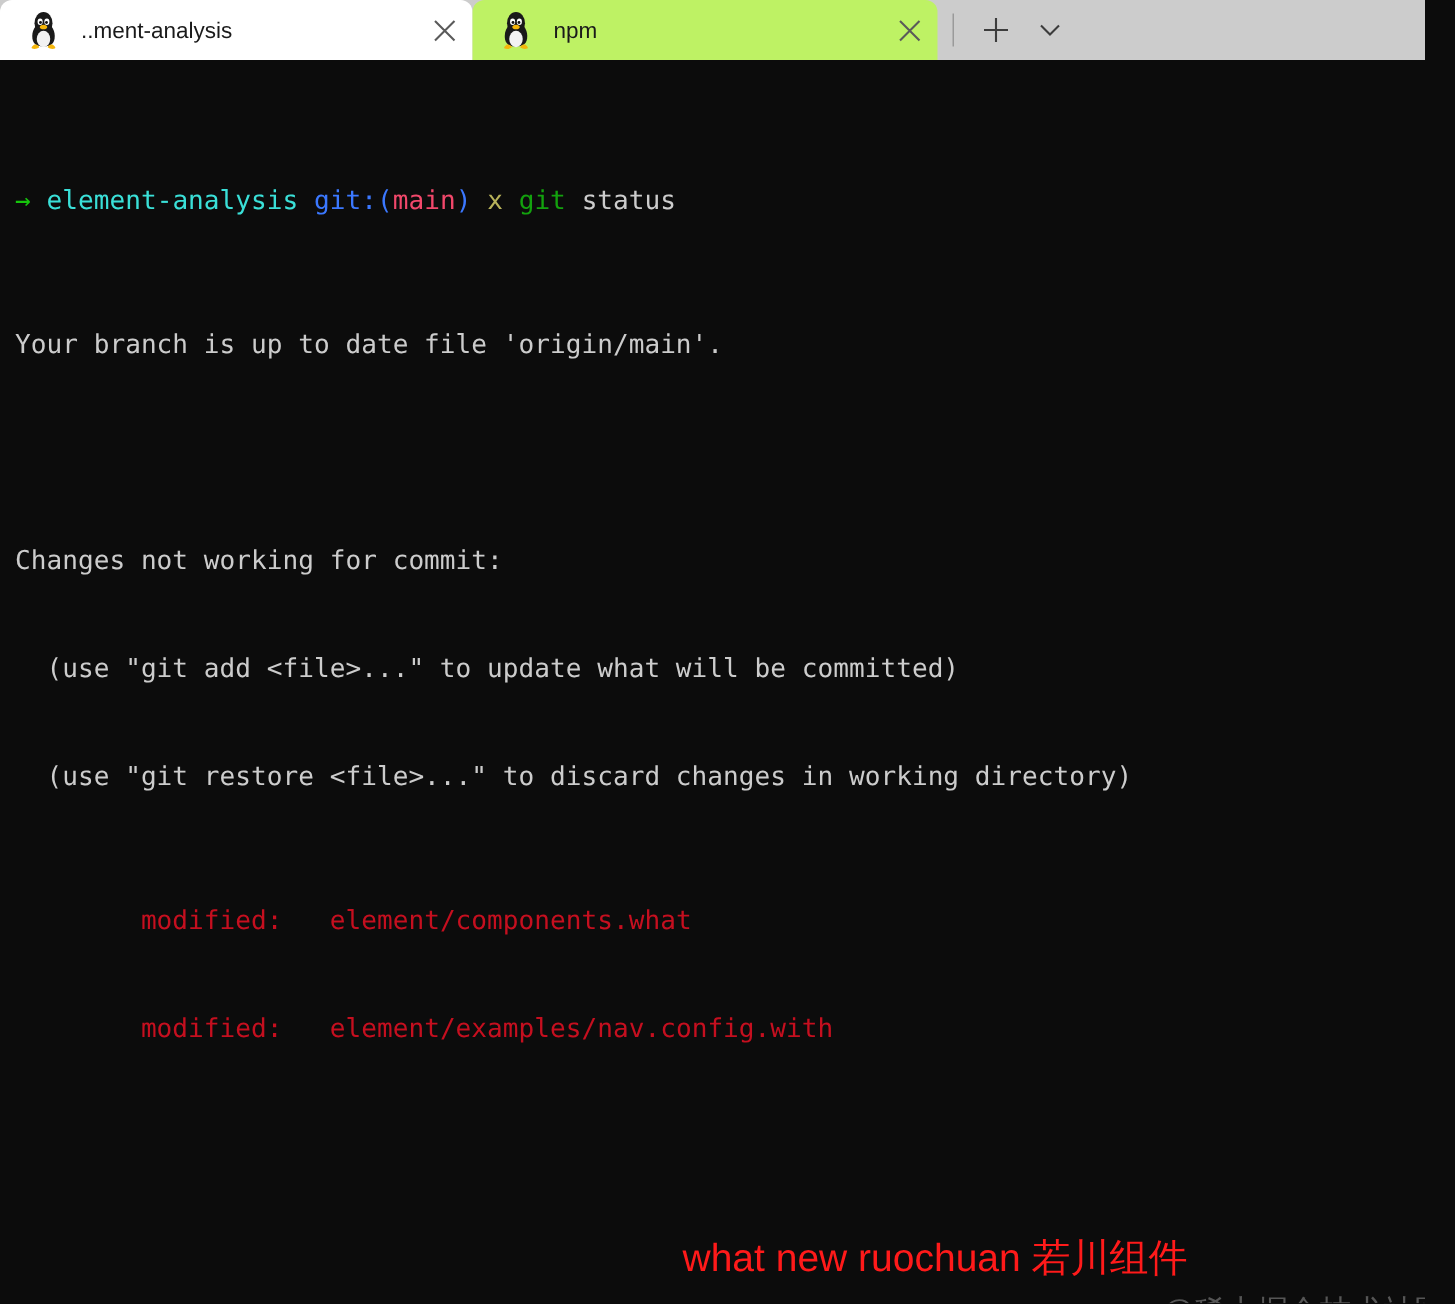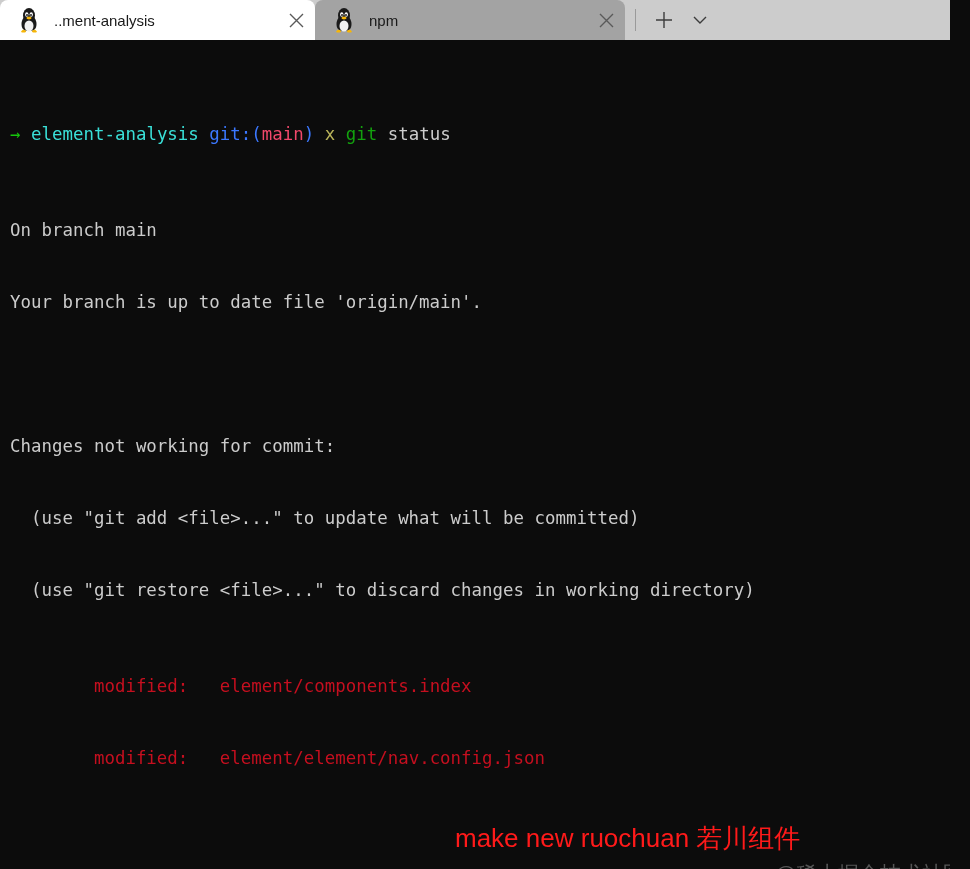--- a/index.html
+++ b/index.html
@@ -37,21 +37,21 @@
     font-size: 15px;
     color: #1a1a1a;
   }
   .tab.active {
     background: #ffffff;
     border-top-left-radius: 8px;
     border-top-right-radius: 8px;
     width: 315px;
   }
   .tab.inactive {
-    background: #a3a3a3;
+    background: #bef264;
     border-top-left-radius: 8px;
     border-top-right-radius: 8px;
     width: 310px;
   }
   .tab-title {
     margin-left: 14px;
     white-space: nowrap;
     overflow: hidden;
     flex: 1;
   }
@@ -207,29 +207,28 @@
           </svg>
       </span>
     </div>
   </div>
 
   <div class="term">
     <div class="term-body">
 
       <div class="ln"><span class="c-green">→</span><span class="c-white"> </span><span class="c-cyan">element-analysis</span><span class="c-white"> </span><span class="c-blue">git:(</span><span class="c-pink">main</span><span class="c-blue">)</span><span class="c-white"> </span><span class="c-olive">x</span><span class="c-white"> </span><span class="c-gitgrn">git</span><span class="c-white"> </span><span class="c-white">status</span></div>
 
-      <div class="ln c-white">On branch main</div>
       <div class="ln c-white">Your branch is up to date file 'origin/main'.</div>
       <div class="ln">&nbsp;</div>
       <div class="ln c-white">Changes not working for commit:</div>
       <div class="ln c-white">  (use "git add &lt;file&gt;..." to update what will be committed)</div>
       <div class="ln c-white">  (use "git restore &lt;file&gt;..." to discard changes in working directory)</div>
 
-      <div class="ln c-red"><span>        </span><span>modified:</span><span>   </span><span>element/components.index</span></div>
-      <div class="ln c-red"><span>        </span><span>modified:</span><span>   </span><span>element/element/nav.config.json</span></div>
+      <div class="ln c-red"><span>        </span><span>modified:</span><span>   </span><span>element/components.what</span></div>
+      <div class="ln c-red"><span>        </span><span>modified:</span><span>   </span><span>element/examples/nav.config.with</span></div>
       
       
       
 
       
       
       
 
       
       
@@ -242,21 +241,21 @@
       
 
       
       
 
       
 
     </div>
 
     <div class="annot">
-      <div>make new ruochuan 若川组件</div>
+      <div>what new ruochuan 若川组件</div>
       
       
       
     </div>
 
     <div class="wm1">@稀土掘金技术社区</div>
 
   </div>
 
 </div>

